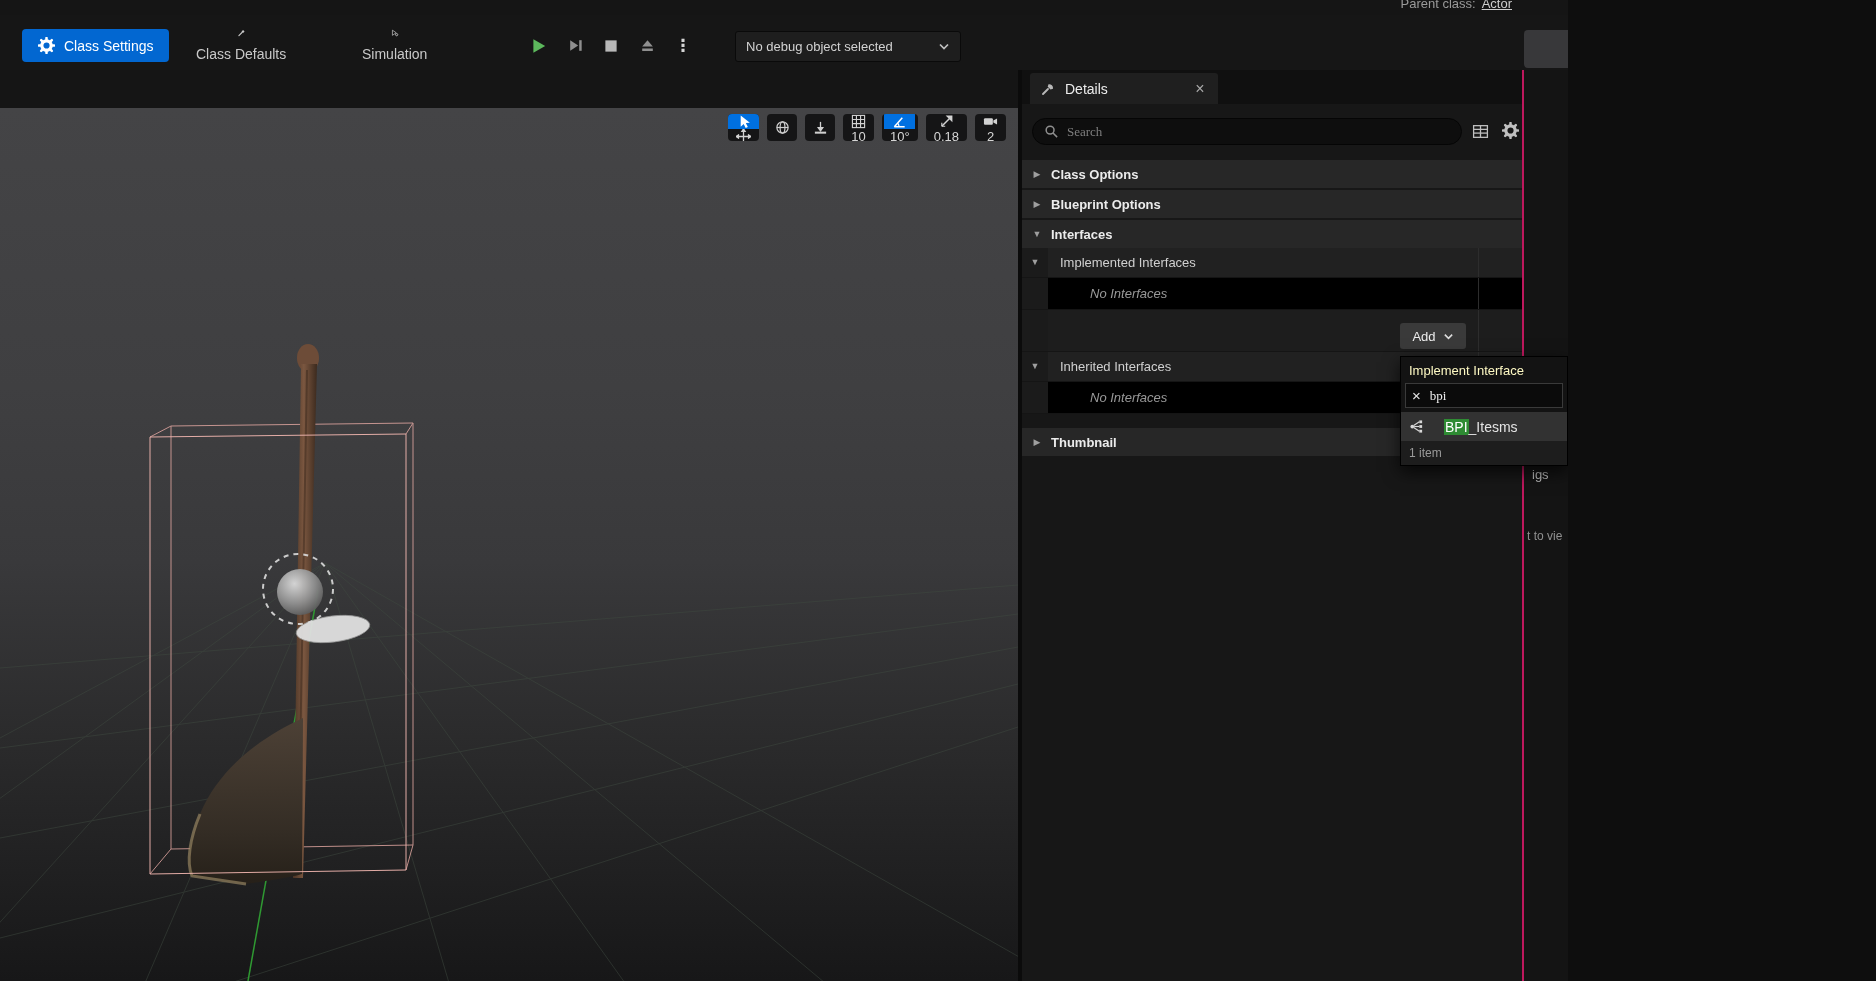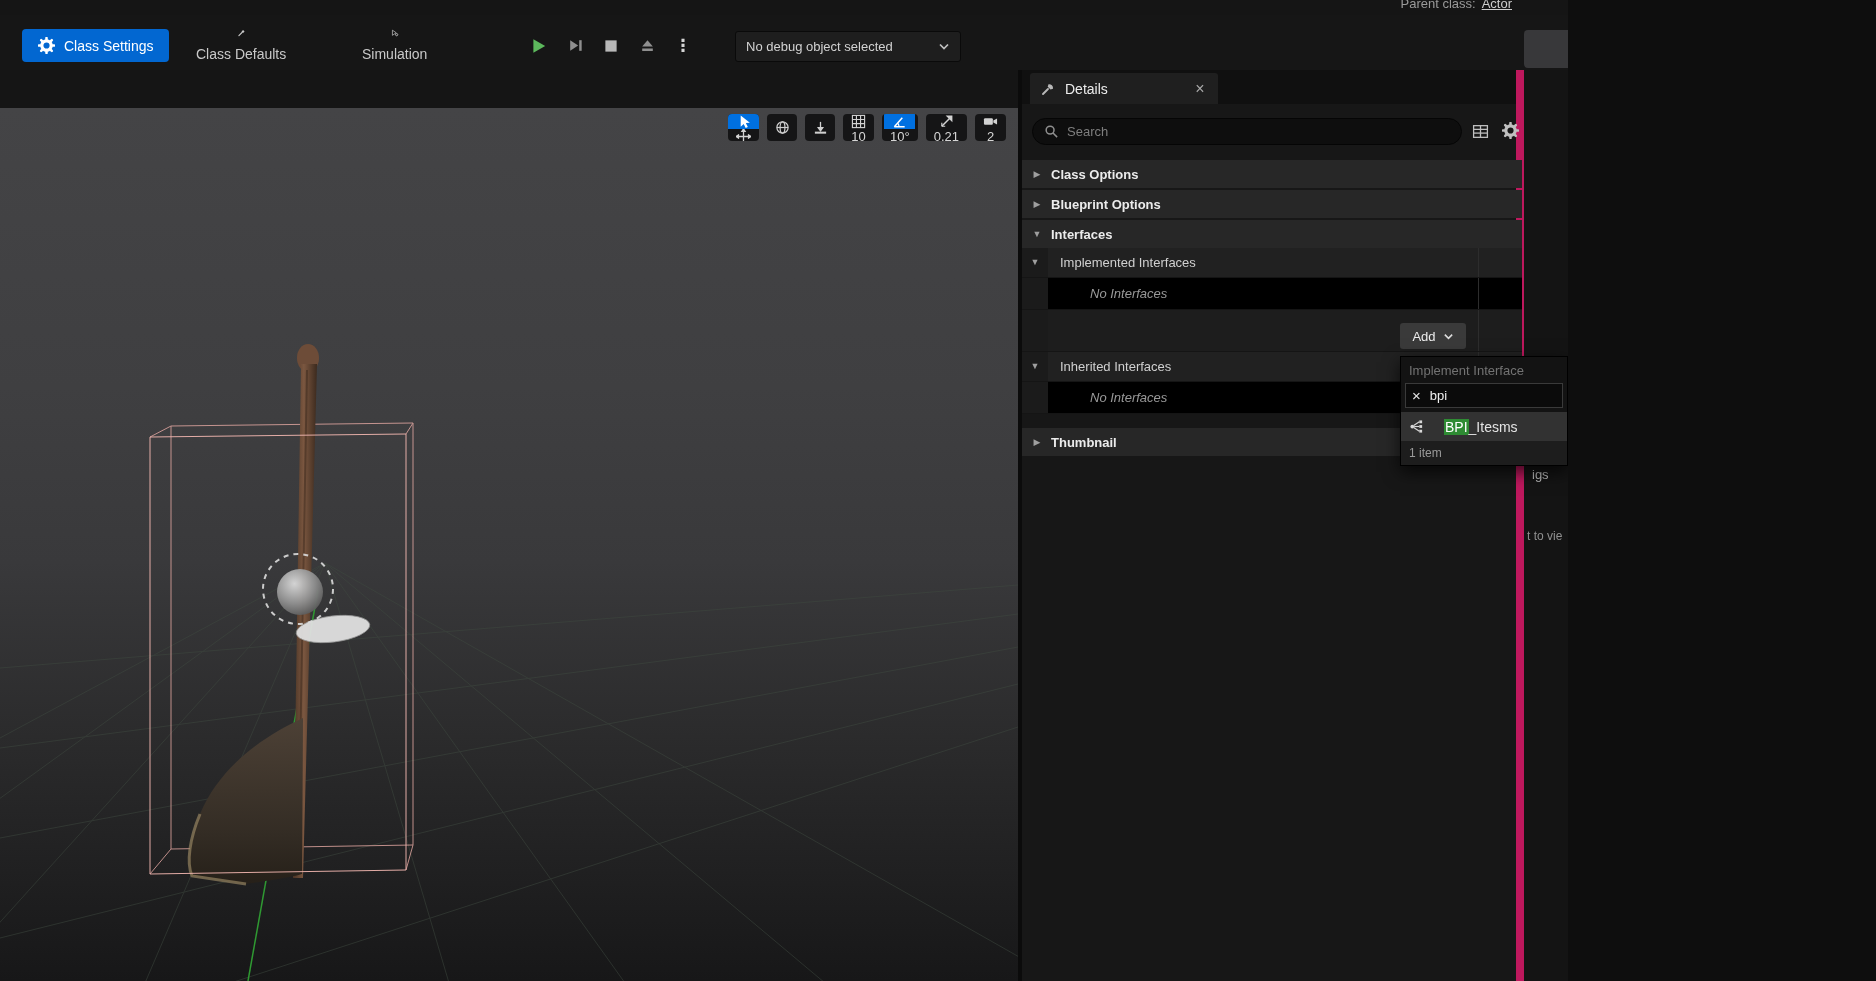--- a/index.html
+++ b/index.html
@@ -3,21 +3,21 @@
 <meta charset="utf-8">
 <style>
   *{box-sizing:border-box;margin:0;padding:0;}
   html,body{width:1876px;height:981px;}
   body{background:#0e0e0e;font-family:"Liberation Sans","DejaVu Sans",sans-serif;color:#cccccc;overflow:hidden;}
   #root{position:relative;width:1876px;height:981px;}
   .window{position:absolute;left:0;top:0;width:1568px;height:981px;background:#151515;overflow:hidden;}
 
   .ic{display:block;}
   button{font-family:inherit;border:none;background:none;color:inherit;cursor:pointer;}
-  input{font-family:Liberation Sans, sans-serif;}
+  input{font-family:Liberation Serif, serif;}
 
   
   .parent-class{position:absolute;top:-4px;right:56px;font-size:13px;color:#9a9a9a;white-space:nowrap;}
   .parent-class .pc-value{color:#cdcdcd;text-decoration:underline;margin-left:6px;cursor:pointer;}
 
   
   .toolbar{position:absolute;left:0;top:15px;width:1568px;height:55px;background:#161616;}
   .btn-class-settings{position:absolute;left:22px;top:14px;height:33px;display:flex;align-items:center;gap:9px;padding:0 16px;background:#0267d1;border-radius:4px;color:#ffffff;font-size:14px;}
   .tool-btn{position:absolute;top:14px;height:33px;display:flex;align-items:center;gap:9px;padding:0 10px;color:#c9c9c9;font-size:14px;flex-direction:column;}
   .btn-class-defaults{left:186px;}
@@ -37,21 +37,21 @@
   .divider{position:absolute;left:1018px;top:70px;width:4px;height:911px;background:#0b0b0b;}
   .scene{position:absolute;left:0;top:0;}
   .vp-toolbar{position:absolute;top:6px;right:12px;display:flex;gap:8px;align-items:center;height:27px;}
   .vp-group{display:flex;align-items:center;background:rgba(17,17,18,0.92);border-radius:4px;height:27px;overflow:hidden;flex-direction:column;}
   .vp-seg{width:31px;height:27px;display:flex;align-items:center;justify-content:center;color:#d2d2d2;cursor:pointer;}
   .vp-seg.active{background:#0070e0;color:#ffffff;}
   .vp-val{padding:0 8px;font-size:13px;color:#d6d6d6;}
   .vp-icon-btn{width:30px;height:27px;background:rgba(17,17,18,0.92);border-radius:4px;display:flex;align-items:center;justify-content:center;color:#cfcfcf;cursor:pointer;}
 
   
-  .details{position:absolute;left:1022px;top:70px;width:502px;height:911px;background:#171717;border-right:8px solid #be185d;}
+  .details{position:absolute;left:1022px;top:70px;width:502px;height:911px;background:#171717;border-right:2px solid #be185d;}
   .details-tabs{position:absolute;left:0;top:0;width:100%;height:34px;background:#101010;}
   .details-tab{position:absolute;left:8px;top:3px;width:188px;height:31px;background:#1f1f1f;border-radius:3px 3px 0 0;display:flex;align-items:center;gap:9px;padding:0 10px;color:#ececec;font-size:14px;cursor:pointer;}
   .tab-close{margin-left:auto;color:#a8a8a8;font-size:16px;line-height:1;width:16px;text-align:center;cursor:pointer;}
   .search-box{position:absolute;left:10px;top:48px;width:430px;height:27px;background:#0e0e0e;border:1px solid #050505;border-radius:14px;display:flex;align-items:center;gap:8px;padding:0 11px;color:#8f8f8f;}
   .search-box input{flex:1;background:transparent;border:0;outline:0;color:#c5c5c5;font-size:13px;}
   .search-box input::placeholder{color:#7e7e7e;}
   .di-table{position:absolute;left:450px;top:53px;color:#c0c0c0;cursor:pointer;}
   .di-gear{position:absolute;left:480px;top:52px;color:#c0c0c0;cursor:pointer;}
 
   .rows{position:absolute;left:0;top:90px;width:500px;}
@@ -64,21 +64,21 @@
   .add-row{height:42px;background:#1d1d1d;}
   .gutter{width:26px;align-self:stretch;background:#1b1b1b;display:flex;align-items:center;justify-content:center;flex:none;}
   .sub-label{margin-left:12px;color:#d0d0d0;font-size:13px;}
   .empty-label{margin-left:42px;color:#999999;font-size:13px;font-style:italic;}
   .col-split{position:absolute;left:456px;top:0;bottom:0;width:1px;background:#2d2d2d;cursor:col-resize;}
   .spacer{height:14px;}
   .add-btn{position:absolute;left:378px;top:13px;width:66px;height:26px;background:#3a3a3a;border-radius:3px;display:flex;align-items:center;justify-content:center;gap:7px;color:#ececec;font-size:13px;}
 
   
   .popup{position:absolute;left:1400px;top:356px;width:168px;background:#131313;border:1px solid #000000;box-shadow:0 6px 16px rgba(0,0,0,0.7);z-index:50;}
-  .popup-title{height:26px;display:flex;align-items:center;padding:0 8px;font-size:13px;color:#737373;}
+  .popup-title{height:26px;display:flex;align-items:center;padding:0 8px;font-size:13px;color:#fef9c3;}
   .popup-search{margin:0 4px 4px 4px;height:25px;background:#0b0b0b;border:1px solid #3a3a3a;display:flex;align-items:center;gap:9px;padding:0 6px;}
   .popup-search .clear{color:#e8e8e8;font-size:15px;line-height:1;cursor:pointer;}
   .popup-search input{flex:1;min-width:0;background:transparent;border:0;outline:0;color:#efefef;font-size:13px;}
   .popup-item{height:29px;background:#323232;display:flex;align-items:center;gap:20px;padding:0 8px;cursor:pointer;}
   .item-text{font-size:14px;white-space:nowrap;}
   .match{background:#2e8b33;color:#ffffff;padding:0 1px;}
   .rest{color:#e4e4e4;}
   .popup-footer{height:24px;display:flex;align-items:center;padding:0 8px;background:#1d1d1d;color:#9a9a9a;font-size:12px;}
 
   
@@ -388,21 +388,21 @@
               </svg>
             </div>
           <div class="vp-val">10°</div>
         </div>
         <div class="vp-group">
           <div class="vp-seg">
               <svg class="ic" viewBox="0 0 16 16" width="15" height="15">
                 <use href="#i-diag"></use>
               </svg>
             </div>
-          <div class="vp-val">0.21</div>
+          <div class="vp-val">0.18</div>
         </div>
         <div class="vp-group">
           <div class="vp-seg">
               <svg class="ic" viewBox="0 0 16 16" width="15" height="15">
                 <use href="#i-camera"></use>
               </svg>
             </div>
           <div class="vp-val">2</div>
         </div>
       </div>

